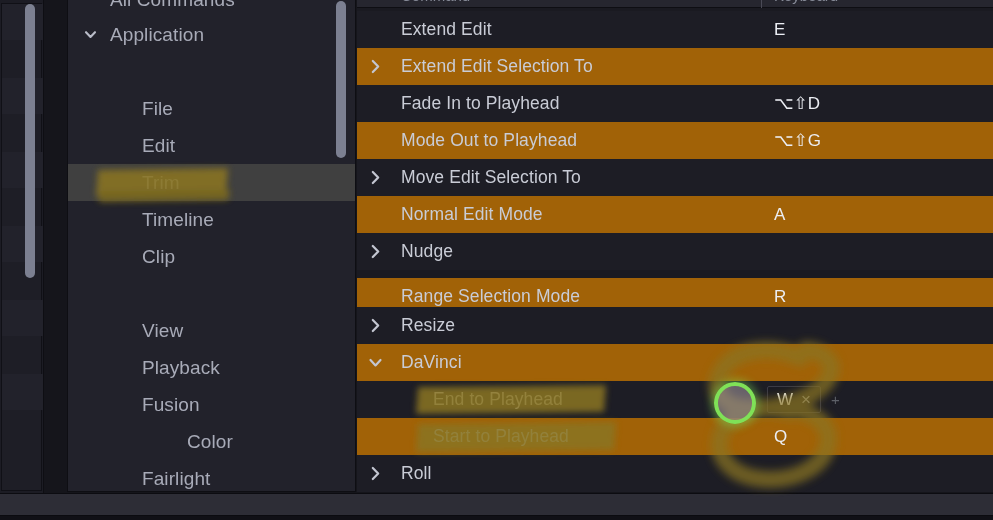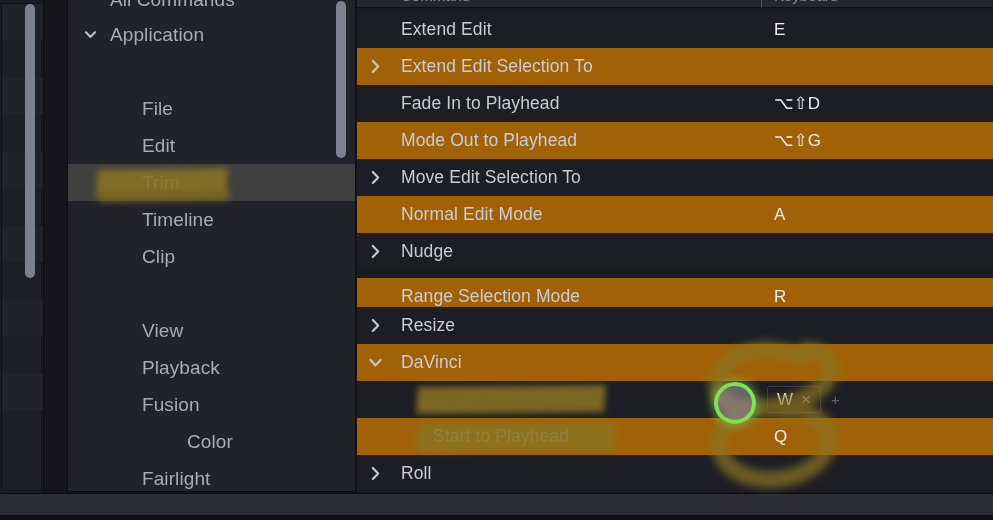--- a/index.html
+++ b/index.html
@@ -271,20 +271,21 @@
         </div>
         <div class="trow even" style="top: 344px;">
           <span class="tchev">
             <svg width="19" height="19" viewBox="0 0 19 19">
               <path d="M4.5 7 L9.5 12.4 L14.5 7" fill="none" stroke="currentColor" stroke-width="2.2" stroke-linecap="round" stroke-linejoin="round"></path>
             </svg>
           </span>
           <span class="tname d0">DaVinci</span>
         </div>
         <div class="trow odd" style="top: 381px;">
+          <span class="tname d1">End to Playhead</span>
           <span class="key-chip">
             <span class="kc-label">W</span>
             <span class="kc-x">×</span>
           </span>
           <span class="key-add">+</span>
         </div>
         <div class="trow even" style="top: 418px;">
           <span class="tname d1">Start to Playhead</span>
           <span class="tkey">Q</span>
         </div>

